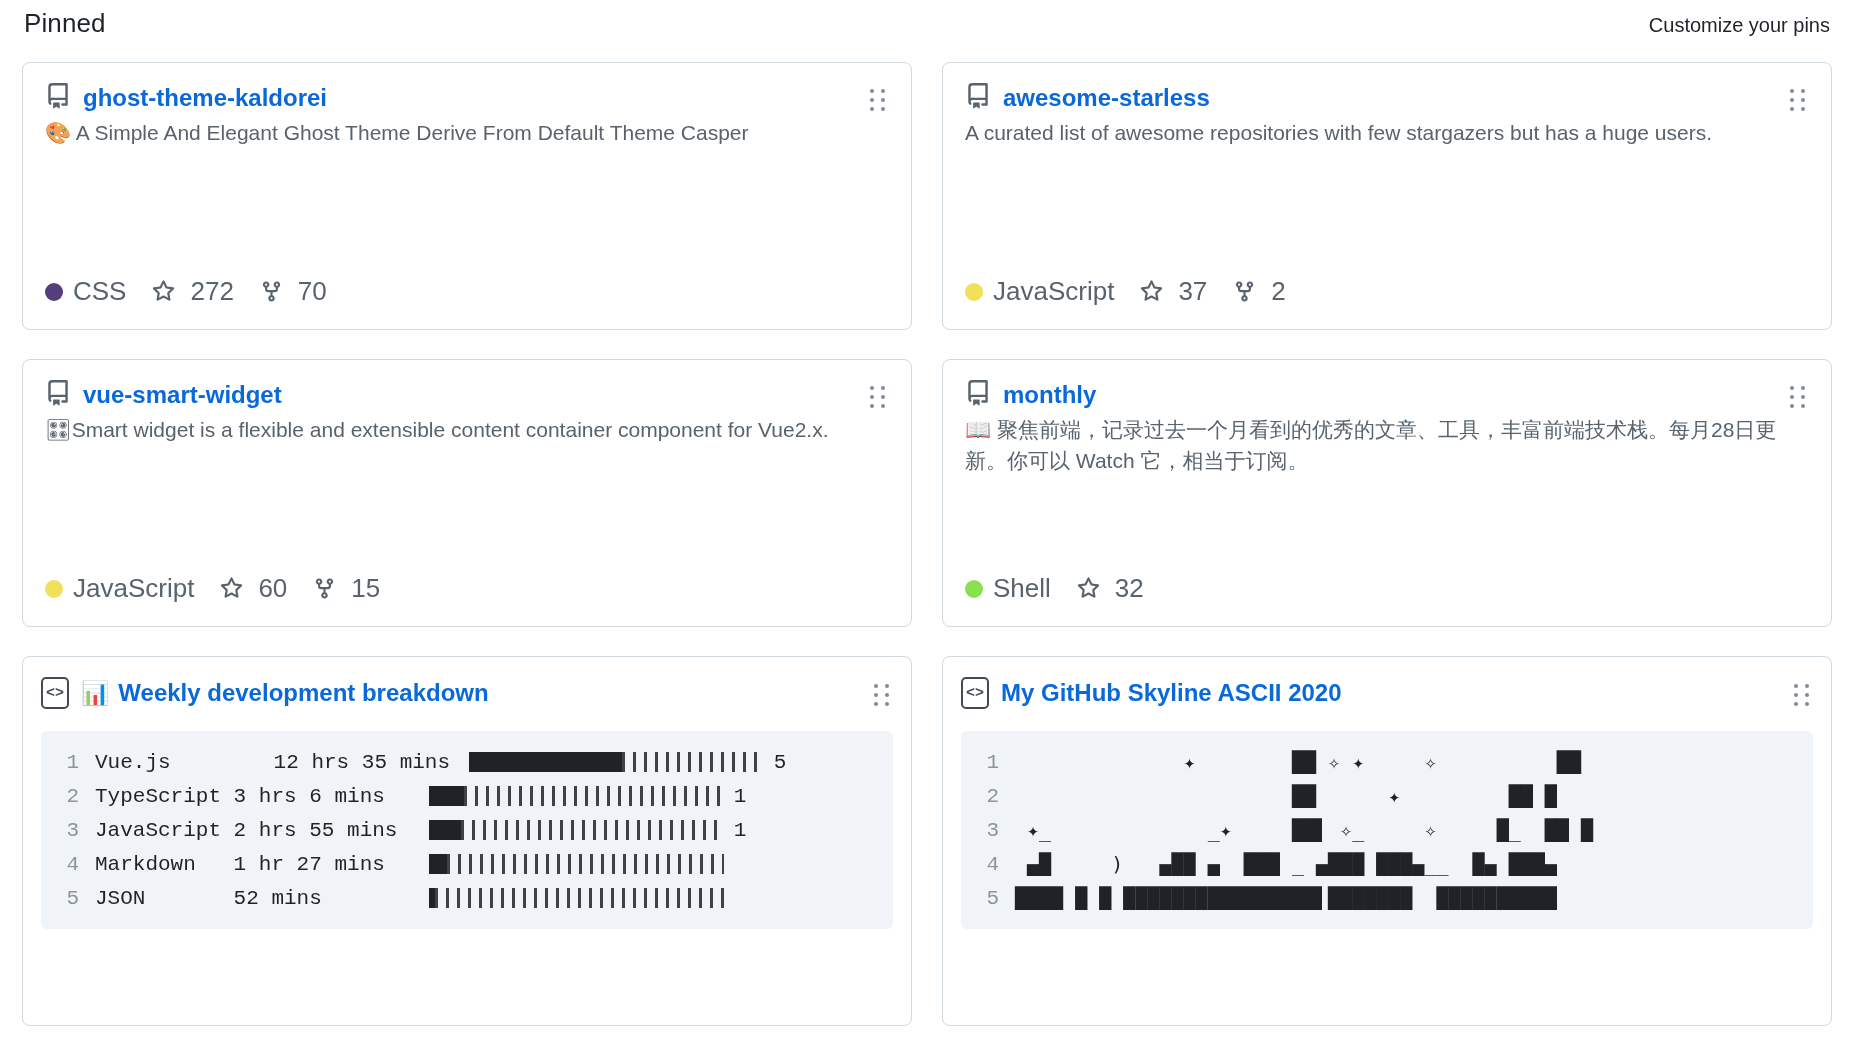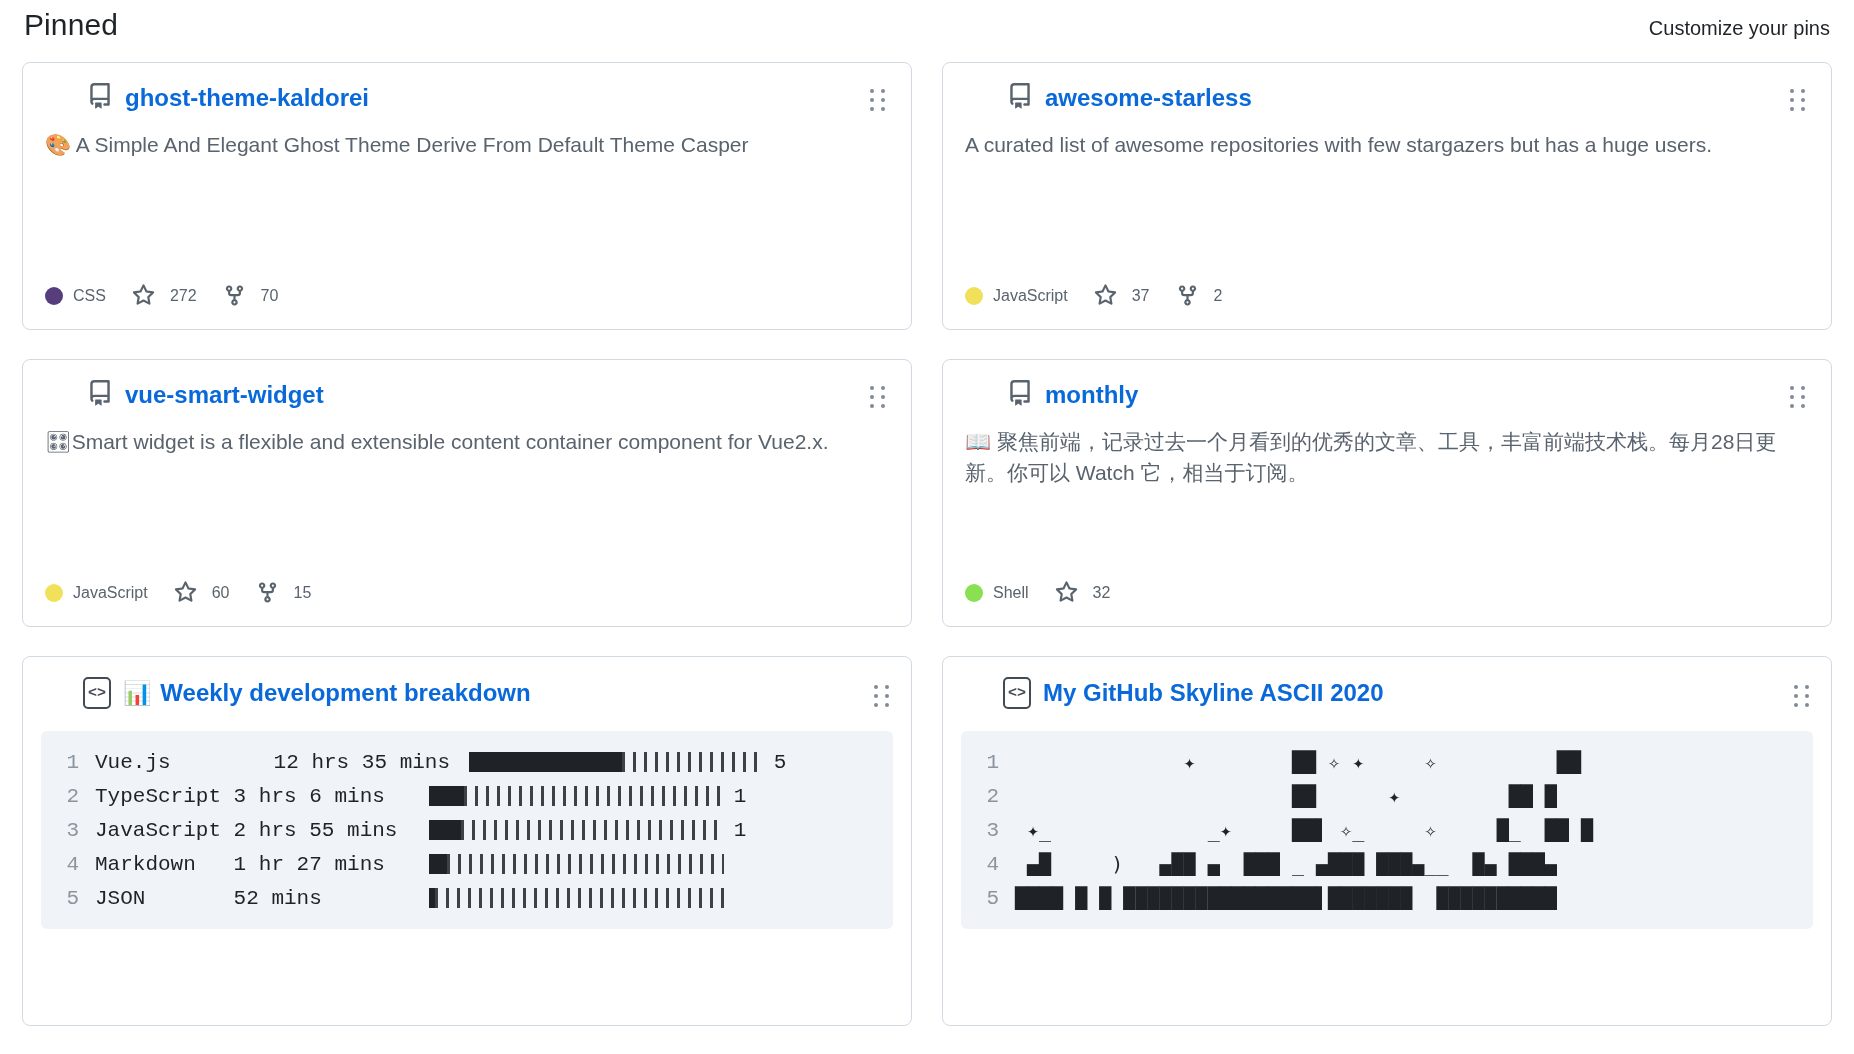--- a/index.html
+++ b/index.html
@@ -10,21 +10,21 @@
     color: #1F2328;
     overflow: hidden;
   }
   .page { width: 1854px; padding: 8px 22px 0 22px; }
 
   
   .pin-header {
     display: flex; align-items: baseline; justify-content: space-between;
     height: 44px; padding: 0 2px;
   }
-  .pin-title { font-size: 30px; font-weight: 400; color: #1F2328; letter-spacing: .1px; }
+  .pin-title { font-size: 26px; font-weight: 400; color: #1F2328; letter-spacing: .1px; }
   .customize-link {
     font-size: 20px; color: #1F2328; text-decoration: none; cursor: pointer;
   }
 
   
   .pin-grid {
     display: grid;
     grid-template-columns: 1fr 1fr;
     column-gap: 30px;
     row-gap: 29px;
@@ -34,21 +34,21 @@
   .pin-card {
     border: 1px solid #d1d9e0;
     border-radius: 8px;
     background: #ffffff;
     padding: 20px 22px 22px 22px;
     display: flex; flex-direction: column;
   }
   .pin-card.repo { min-height: 268px; }
   .pin-card.gist { min-height: 370px; padding: 20px 18px 20px 18px; }
 
-  .card-top { display: flex; align-items: flex-end; margin-left: 42px; }
+  .card-top { display: flex; align-items: center; }
   .card-top-left { display: flex; align-items: center; gap: 12px; flex: 1; min-width: 0; }
 
   .repo-icon { flex: 0 0 auto; color: #59636e; display: block; }
   .code-icon {
     flex: 0 0 auto; width: 28px; height: 32px;
     border: 2px solid #424a53; border-radius: 5px;
     display: flex; align-items: center; justify-content: center;
     color: #424a53; font-size: 15px; font-weight: 700;
     font-family: "Liberation Mono", monospace; line-height: 1;
   }
@@ -62,30 +62,30 @@
 
   .drag-handle {
     flex: 0 0 auto; width: 22px; height: 26px; cursor: grab;
     display: grid; grid-template-columns: 5px 5px; grid-template-rows: 5px 5px 5px;
     gap: 4px 6px; align-content: center; justify-content: center;
     margin-left: 10px; margin-top: 4px;
   }
   .drag-handle i { width: 4px; height: 4px; border-radius: 50%; background: #818b98; display: block; }
 
   .pin-desc {
-    margin-top: 16px;
+    margin-top: 4px;
     font-size: 21px; line-height: 1.48; color: #59636e;
     word-wrap: break-word;
   }
   .pin-desc .emo { font-size: 21px; }
 
   .pin-meta {
     margin-top: auto; padding-top: 26px;
     display: flex; align-items: center; gap: 26px;
-    font-size: 16px; color: #59636e;
+    font-size: 26px; color: #59636e;
   }
   .meta-item { display: flex; align-items: center; gap: 15px; cursor: pointer; }
   .meta-item.lang { cursor: default; gap: 10px; }
   .lang-dot { width: 18px; height: 18px; border-radius: 50%; display: inline-block; }
   .meta-icon { display: block; color: #59636e; }
 
   
   .gist-body {
     margin-top: 22px;
     background: #f0f4f8;

